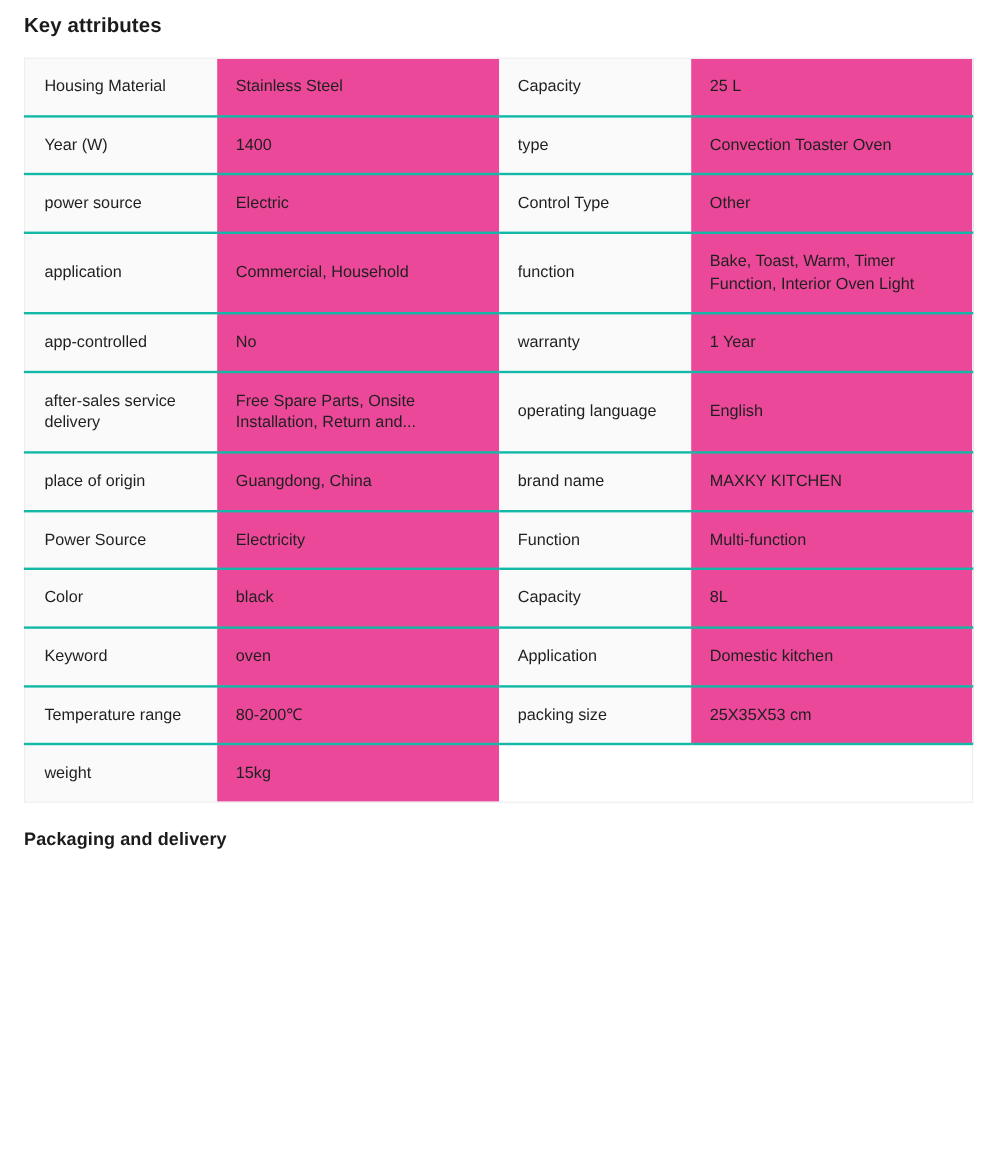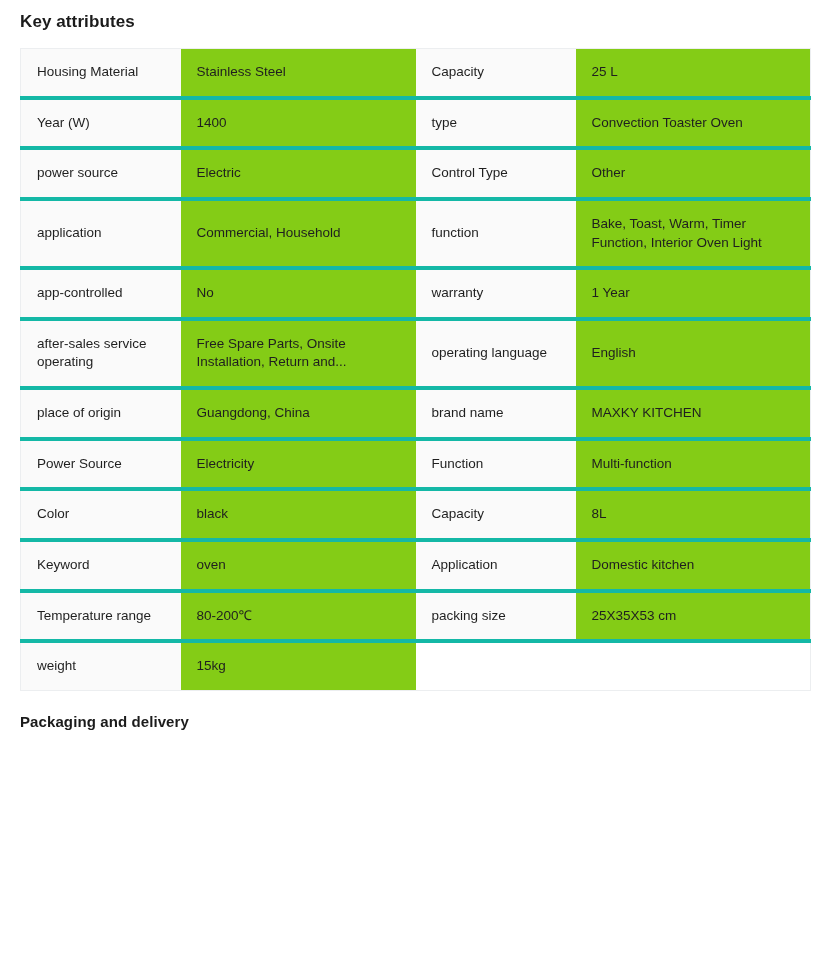--- a/index.html
+++ b/index.html
@@ -32,39 +32,39 @@
     padding-top: 22px;
     padding-bottom: 14px;
   }
   table.attrs {
     width: 790px;
     border-collapse: collapse;
     table-layout: fixed;
     border: 1px solid #eceef0;
   }
   table.attrs td {
-    border-bottom: 4px solid #14b8a6;
+    border-bottom: 2px solid #14b8a6;
     padding: 14px 16px;
     font-size: 13.5px;
     line-height: 1.38;
     vertical-align: middle;
     color: #1f1f1f;
     word-wrap: break-word;
   }
   table.attrs tr:last-child td {
     border-bottom: none;
     margin-left: 32px;
   }
   td.label {
     background: #fafafa;
     color: #555a60;
     width: 160px;
   }
   td.value {
-    background: #84cc16;
+    background: #ec4899;
     color: #1f1f1f;
     width: 235px;
   }
   td.value.wide {
     width: 235px;
   }
   td.empty {
     background: #ffffff;
   }
   .pack-table td.label {
@@ -107,21 +107,21 @@
         <td class="label">function</td>
         <td class="value wide">Bake, Toast, Warm, Timer Function, Interior Oven Light</td>
       </tr>
       <tr>
         <td class="label">app-controlled</td>
         <td class="value">No</td>
         <td class="label">warranty</td>
         <td class="value wide">1 Year</td>
       </tr>
       <tr>
-        <td class="label">after-sales service operating</td>
+        <td class="label">after-sales service delivery</td>
         <td class="value">Free Spare Parts, Onsite Installation, Return and...</td>
         <td class="label">operating language</td>
         <td class="value wide">English</td>
       </tr>
       <tr>
         <td class="label">place of origin</td>
         <td class="value">Guangdong, China</td>
         <td class="label">brand name</td>
         <td class="value wide">MAXKY KITCHEN</td>
       </tr>

